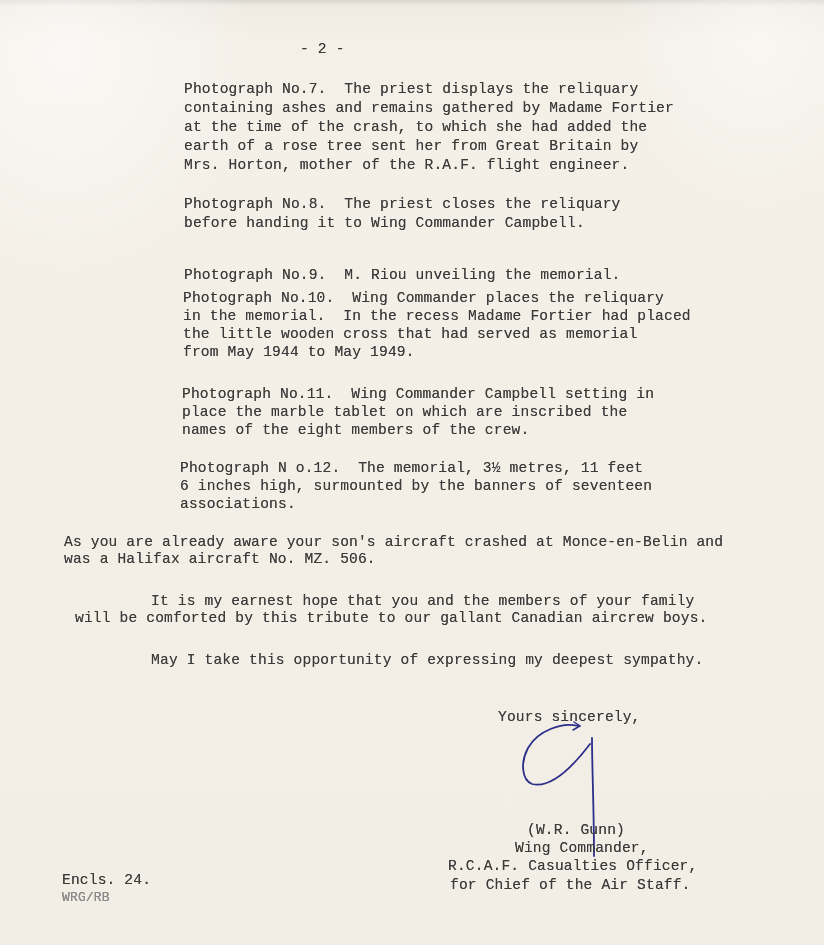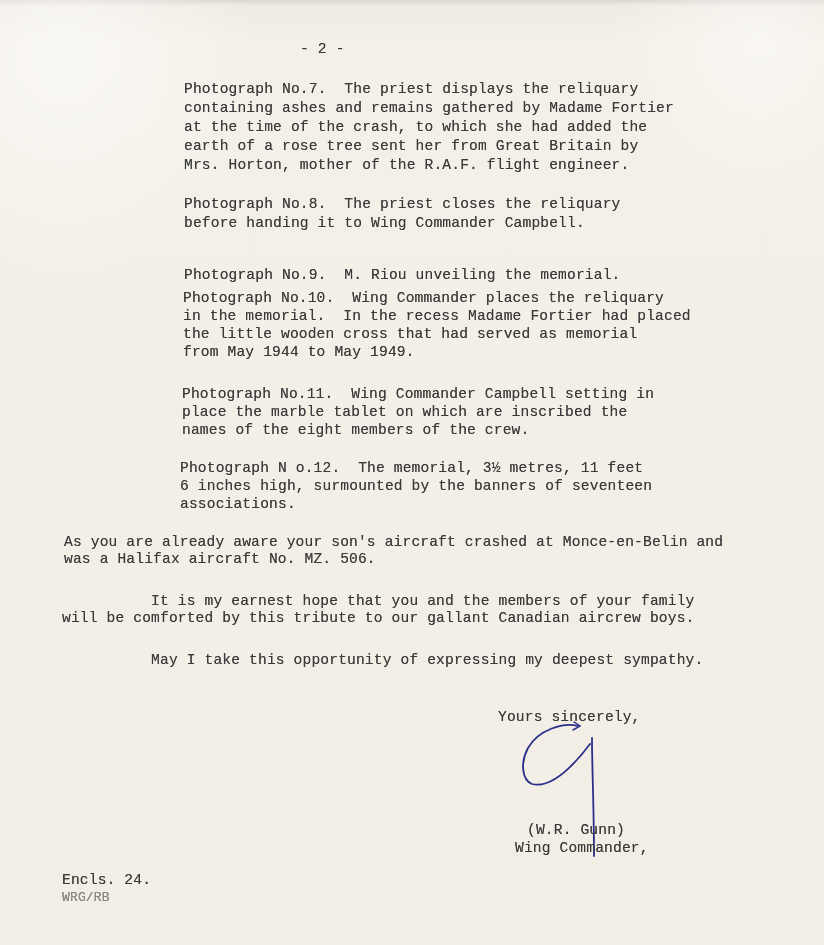--- a/index.html
+++ b/index.html
@@ -85,34 +85,36 @@
     <div class="line" style="left:0; top:36px;">associations.</div>
   </div>
 
   <div class="para" style="left:64px; top:533px;">
     <div class="line" style="left:0; top:0;">As you are already aware your son's aircraft crashed at Monce-en-Belin and</div>
     <div class="line" style="left:0; top:17px;">was a Halifax aircraft No. MZ. 506.</div>
   </div>
 
   <div class="para" style="left:62px; top:592px;">
     <div class="line" style="left:0; top:0;">          It is my earnest hope that you and the members of your family</div>
-    <div class="line" style="left:0; top:17px;">will be comforted by this tribute to our gallant Canadian aircrew boys.</div>
+    <div class="line" style="left:13px; top:17px;">will be comforted by this tribute to our gallant Canadian aircrew boys.</div>
   </div>
 
   <div class="para" style="left:62px; top:651px;">
     <div class="line" style="left:0; top:0;">          May I take this opportunity of expressing my deepest sympathy.</div>
   </div>
 
   <div class="line" style="left:498px; top:708px;">Yours sincerely,</div>
 
   <svg class="signature-svg" viewBox="0 0 90 140" xmlns="http://www.w3.org/2000/svg">
     <path d="M60 8 C 45 4, 20 12, 10 30 C 2 45, 4 62, 14 66 C 30 70, 50 55, 72 26" fill="none" stroke="#2b2f8a" stroke-width="1.8" stroke-linecap="round"></path>
     <path d="M56 4 L 62 8 L 55 12" fill="none" stroke="#2b2f8a" stroke-width="1.5" stroke-linecap="round"></path>
     <path d="M74 20 C 74 50, 76 90, 76 138" fill="none" stroke="#2b2f8a" stroke-width="1.8" stroke-linecap="round"></path>
   </svg>
 
   <div class="line" style="left:527px; top:821px;">(W.R. Gunn)</div>
   <div class="line" style="left:515px; top:839px;">Wing Commander,</div>
+  <div class="line" style="left:448px; top:857px;">R.C.A.F. Casualties Officer,</div>
+  <div class="line" style="left:450px; top:876px;">for Chief of the Air Staff.</div>
 
   <div class="line" style="left:62px; top:871px;">Encls. 24.</div>
   <div class="line faint" style="left:62px; top:889px; font-size:13px;">WRG/RB</div>
 
 </div>
 
 </body></html>

